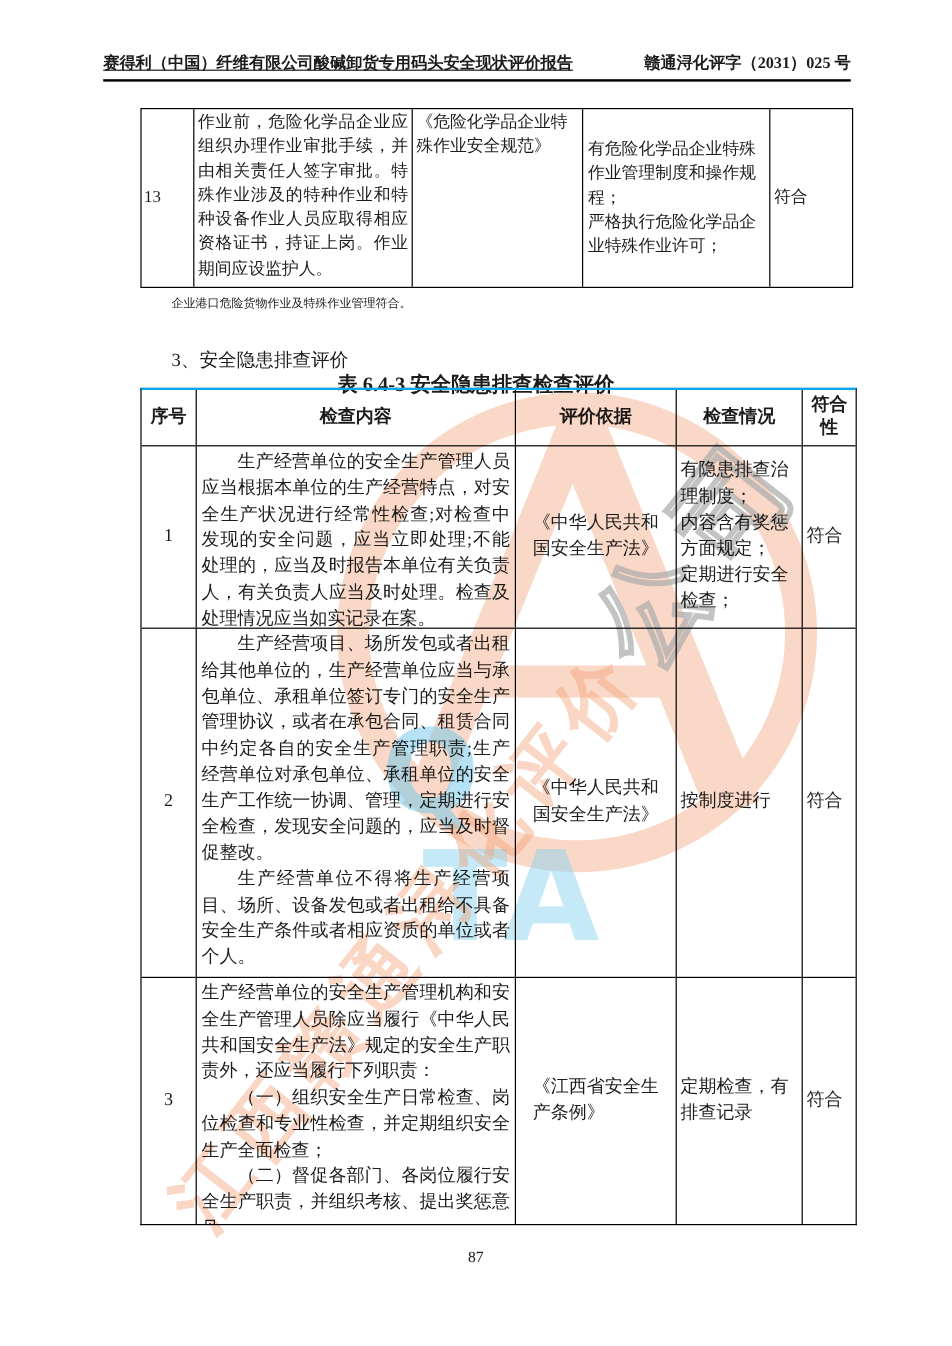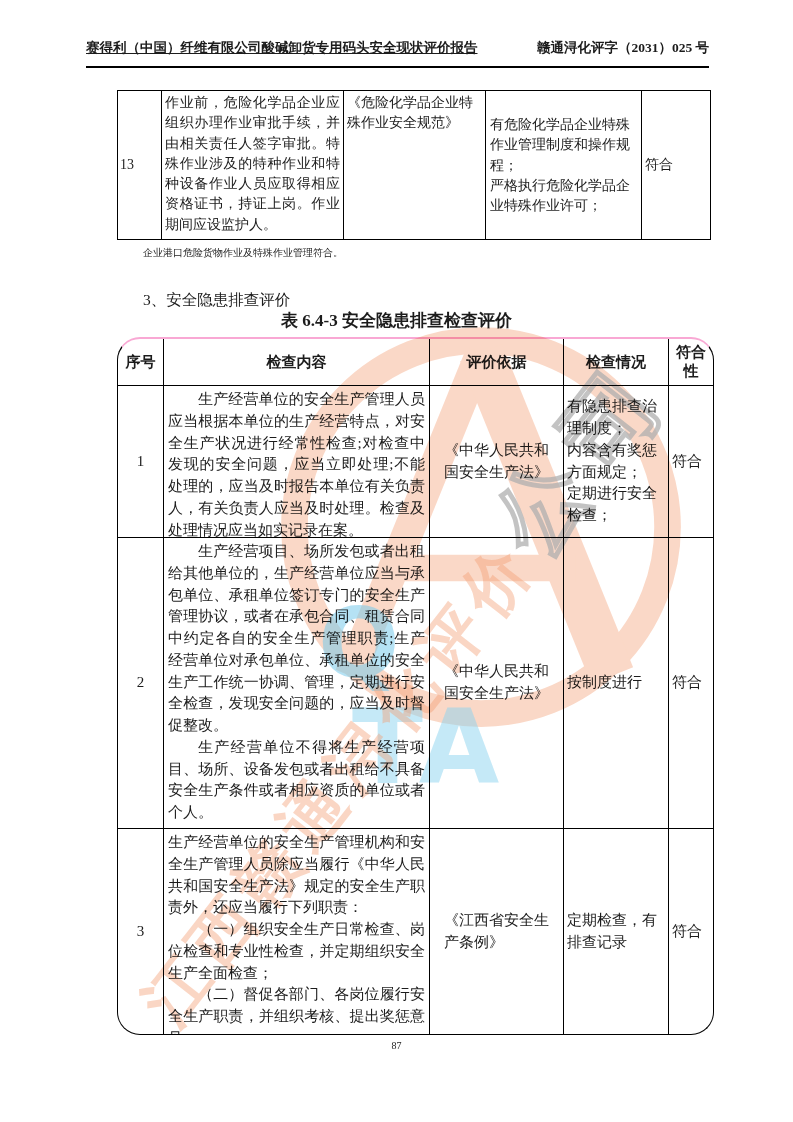--- a/index.html
+++ b/index.html
@@ -6,21 +6,21 @@
   body{
     width:793px;height:1122px;background:#ffffff;position:relative;
     font-family:"Liberation Serif","DejaVu Serif",serif;
     color:#1c1c1c;overflow:hidden;
   }
   .abs{position:absolute;}
   
   .hdr{
     left:86px;right:84px;top:40px;height:26px;
     border-bottom:2px solid #000;
-    display:flex;justify-content:space-between;align-items:flex-start;
+    display:flex;justify-content:space-between;align-items:center;
     font-size:13.5px;font-weight:bold;line-height:1.2;
   }
   .hdr .l{text-decoration:underline;}
   
   .grid{display:grid;border:1px solid #000;background:transparent;}
   .cell{border-left:1px solid #000;border-top:1px solid #000;overflow:hidden;box-sizing:border-box;}
   .cell.fc{border-left:none;}
   .cell.fr{border-top:none;}
   .vc{display:flex;align-items:center;}
   .hc{justify-content:center;text-align:center;}
@@ -35,36 +35,36 @@
   .t1 .content{padding:2px 3px;text-align:justify;}
   .t1 .basis{padding:2px 3px;}
   .t1 .situation{padding:24px 3px 2px 4px;white-space:pre-line;}
   .t1 .conf{padding-left:3px;}
   
   .para{left:143px;top:246px;width:560px;font-size:10px;}
   .sect{left:143px;top:290px;width:560px;font-size:15.5px;}
   .ttitle{left:0;top:309px;width:793px;text-align:center;font-size:17px;font-weight:bold;}
   
   .t2{
-    left:117px;top:337px;width:595px;height:695px;
+    left:117px;top:323px;width:595px;height:695px;
     grid-template-columns:45px 266px 134px 105px auto;
     grid-template-rows:46px 152px 291px auto;
-    border-top:2px solid #f9a8d4;
-    font-size:15px;line-height:1.45;border-radius:23px;
+    border-top:2px solid #0ea5e9;
+    font-size:15px;line-height:1.45;
   }
   .t2 .th{font-weight:bold;font-size:15px;line-height:1.25;}
   .t2 .content{padding:3px 4px;text-align:justify;}
   .t2 .content p{margin:0;}
   .t2 .content p.ind{text-indent:2em;}
   .t2 .basis{padding:2px 14px;}
   .t2 .situation{padding:2px 3px;white-space:pre-line;}
   .t2 .conf{padding-left:3px;}
   .t2 .basis-c{text-align:center;justify-content:center;}
   
-  .pageno{left:0;top:1040px;width:793px;text-align:center;font-size:10px;}
+  .pageno{left:0;top:1040px;width:793px;text-align:center;font-size:13px;}
   
   .wm{left:0;top:0;width:793px;height:1122px;pointer-events:none;
       mix-blend-mode:multiply;z-index:5;}
   .wm-logo{position:absolute;left:276px;top:322px;width:410px;height:410px;opacity:.40;}
   .wm-letter{position:absolute;font-family:"DejaVu Sans","Liberation Sans",sans-serif;
       font-weight:bold;color:rgba(120,202,235,.55);}
   .wm-q{left:318px;top:588px;font-size:96px;}
   .wm-ta{left:352px;top:686px;font-size:104px;letter-spacing:4px;color:rgba(140,212,240,.5);}
   .wm-text{
     position:absolute;left:150px;top:948px;transform:rotate(-52deg);transform-origin:0 50%;

